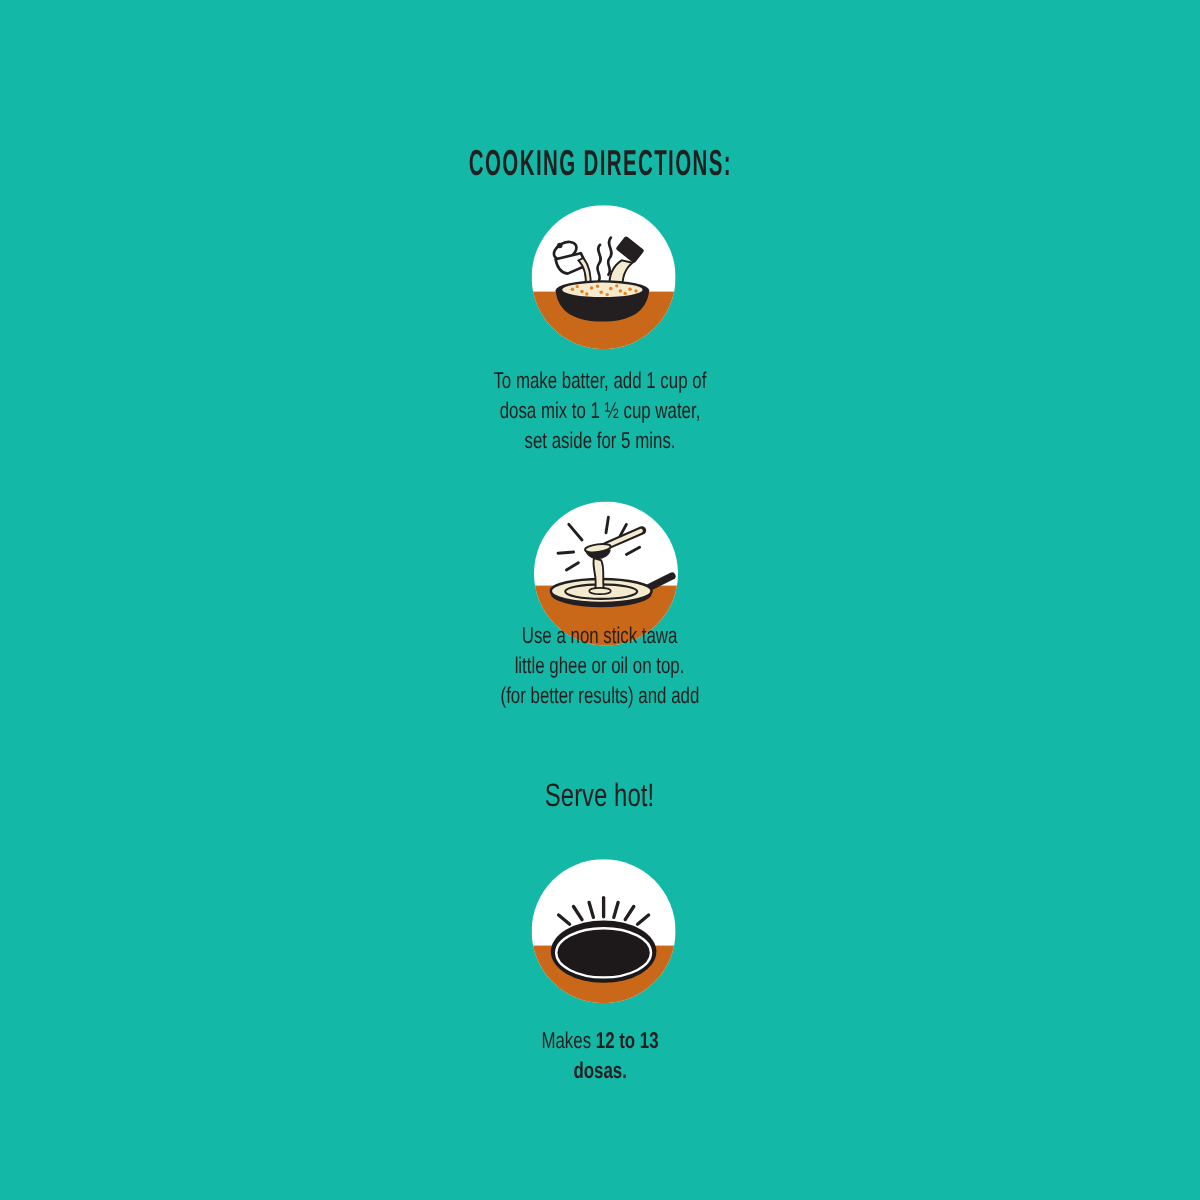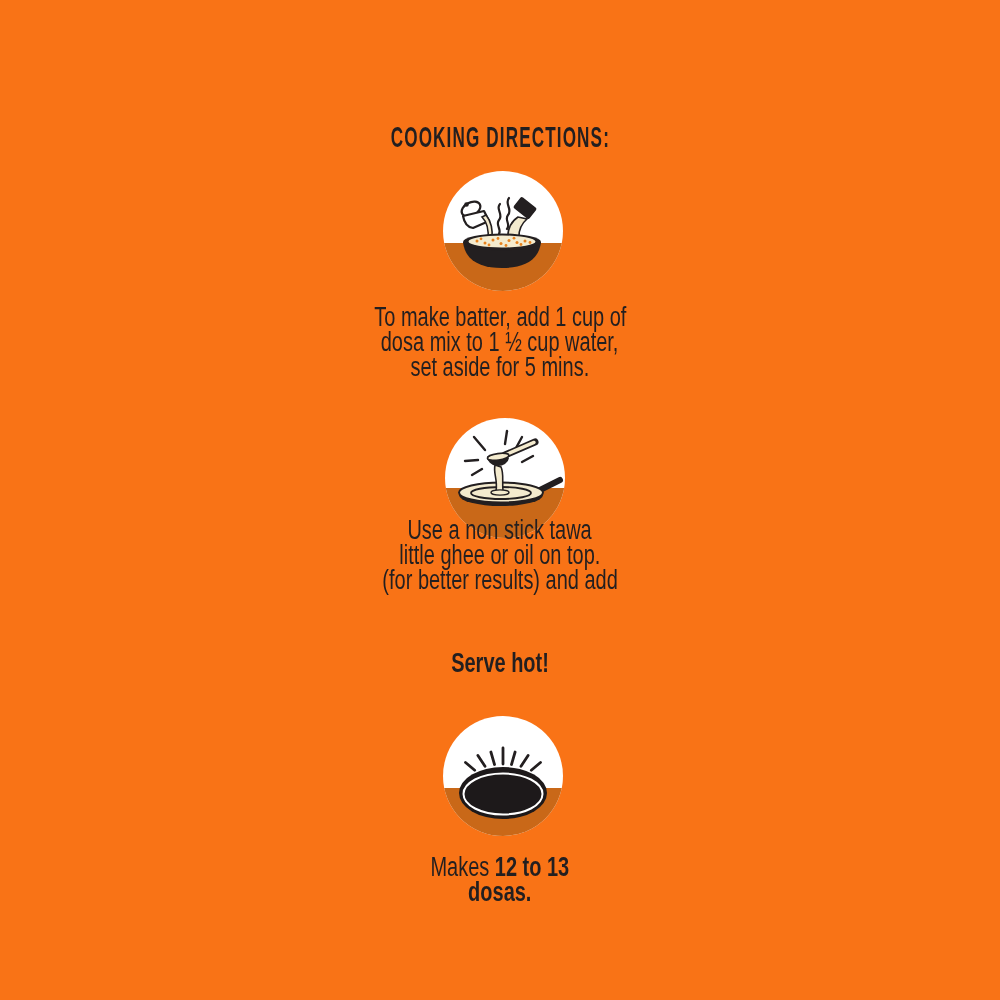--- a/index.html
+++ b/index.html
@@ -1,29 +1,29 @@
 <!DOCTYPE html>
 <html><head>
 <meta charset="utf-8">
 <style>
   html,body{margin:0;padding:0;}
   .canvas{
     position:relative;width:1000px;height:1000px;overflow:hidden;
-    background:#f97316;
+    background:#14b8a6;
     font-family:"Liberation Sans", sans-serif;
     color:#231F20;
   }
   .abs{position:absolute;left:0;right:0;text-align:center;}
   .title{top:122px;font-size:30px;font-weight:bold;line-height:30px;}
   .title .cond{transform:scaleX(.57);letter-spacing:2px;}
   .cond{display:inline-block;white-space:nowrap;transform:scaleX(.74);transform-origin:50% 50%;}
-  .textblock{font-size:27px;line-height:25px;}
+  .textblock{font-size:19px;line-height:25px;}
   .t1{top:305px;}
   .t2{top:518px;}
-  .serve{top:651px;font-size:27px;line-height:25px;font-weight:bold;}
+  .serve{top:651px;font-size:27px;line-height:25px;font-weight:normal;}
   .t3{top:855px;}
   .bold{font-weight:bold;}
   .badge{position:absolute;width:120px;height:120px;}
   .b1{left:443px;top:171px;}
   .b2{left:445px;top:418px;}
   .b3{left:443px;top:716px;}
   .badge svg{display:block;width:120px;height:120px;}
 </style>
 </head>
 <body>

